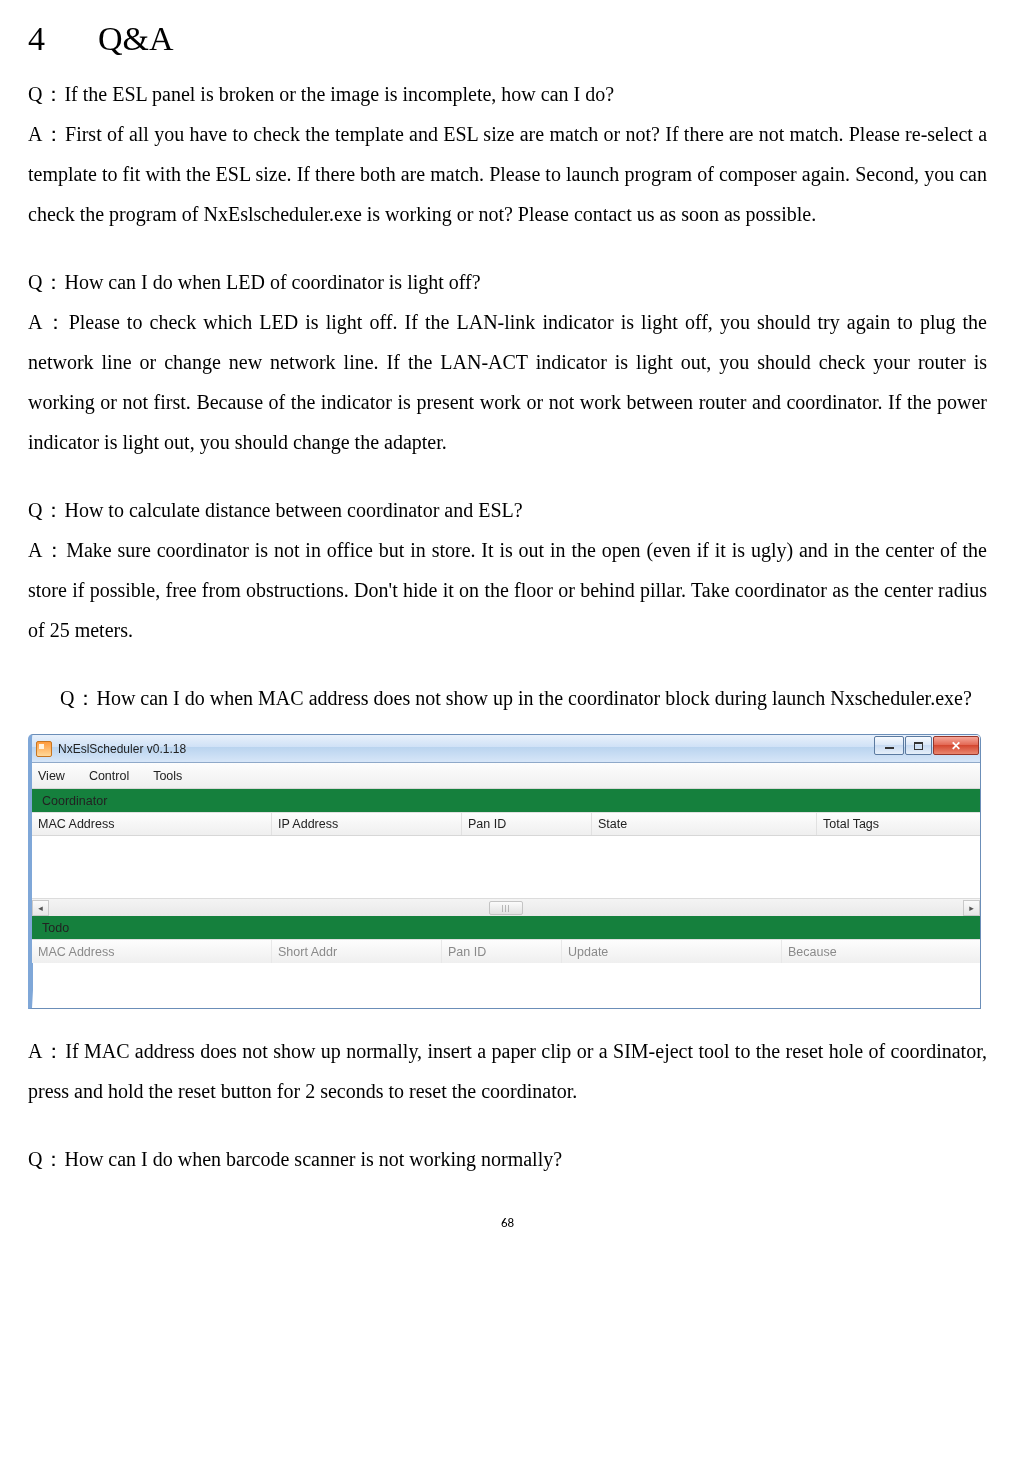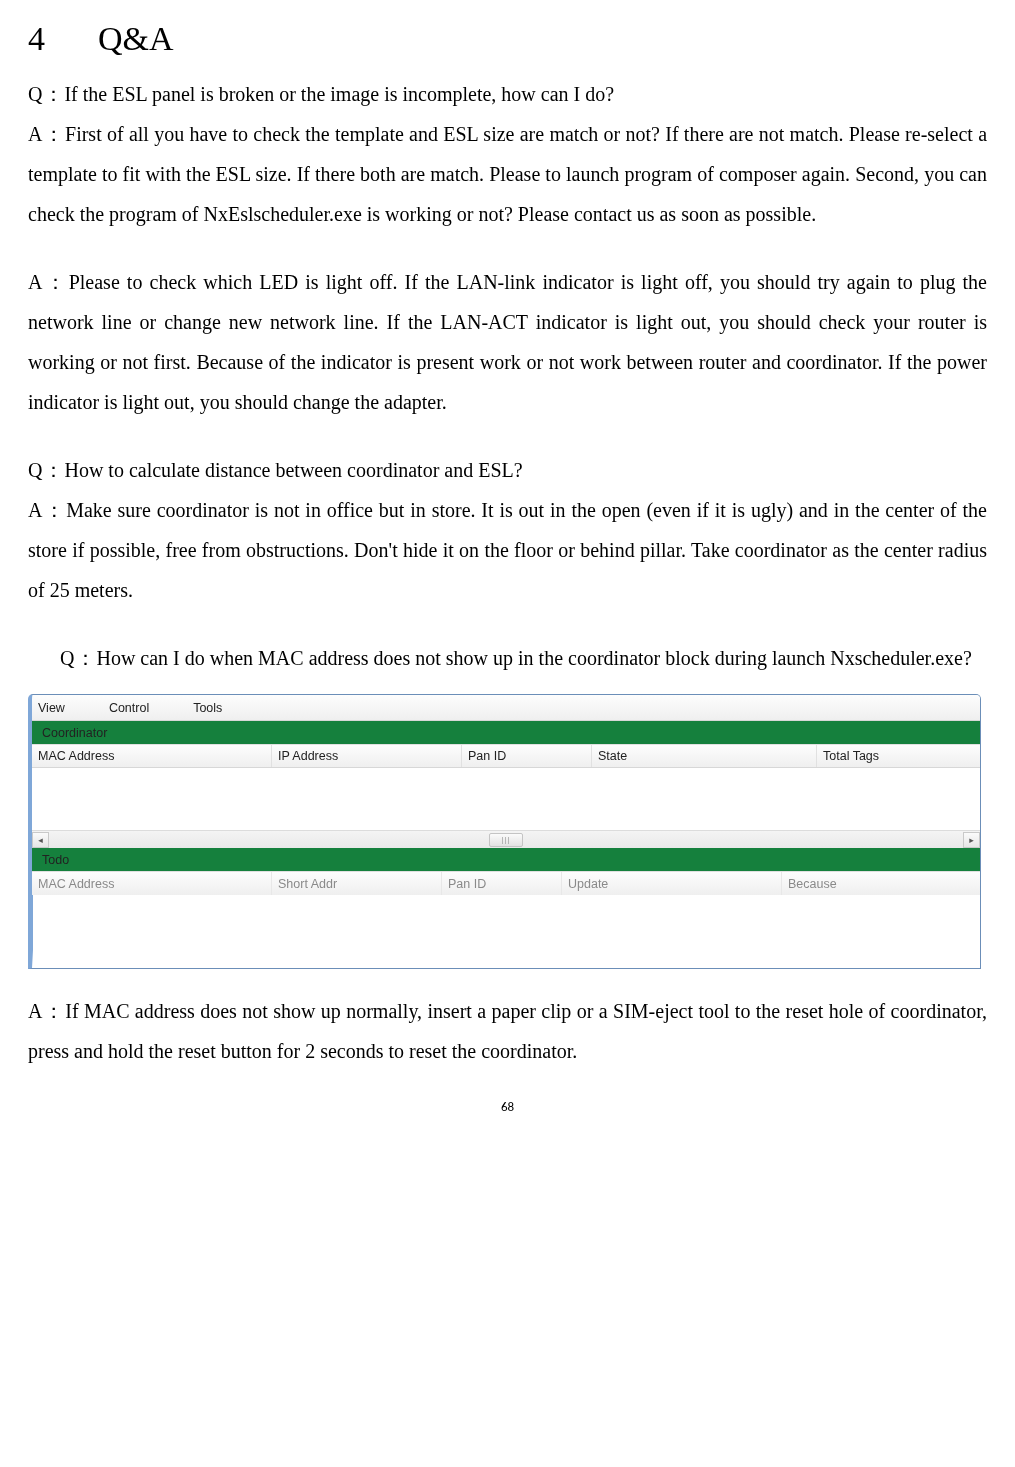--- a/index.html
+++ b/index.html
@@ -27,21 +27,21 @@
   .a {
     line-height: 2.0;
     text-align: justify;
   }
   .a-last { text-align-last: justify; }
   .colon { margin: 0 1px; }
   .page-num {
     text-align: center;
     font-family: Calibri, Arial, sans-serif;
     font-size: 13px;
-    margin-top: 20px;
+    margin-top: 36px;
   }
 
   
   .app-window {
     width: 953px;
     height: 275px;
     margin: 16px 0 22px 0;
     border: 1px solid #6b8eb8;
     border-radius: 5px 5px 0 0;
     overflow: hidden;
@@ -99,21 +99,20 @@
   .win-max-glyph{ width:9px;height:8px;border:1px solid #333;border-top-width:2px;}
   .menubar {
     height:26px;
     background: linear-gradient(#fdfdfd,#efefef);
     border-bottom:1px solid #d7d7d7;
     display:flex;
     align-items:center;
     padding-left:6px;
     font-size:12.5px;
     color:#222;
-    gap:20px;
   }
   .menubar span { margin-right:24px; }
   .client {
     background:#15803d;
     font-size:12.5px;
     color:#222;
   }
   .group-label {
     padding: 5px 8px 4px 10px;
   }
@@ -200,31 +199,47 @@
 <div class="section-heading">
   <span class="num">4</span><span>Q&amp;A</span>
 </div>
 
 <div class="qa-block">
   <div class="q"><span>Q</span><span class="colon">：</span><span>If the ESL panel is broken or the image is incomplete, how can I do?</span></div>
   <div class="a"><span>A</span><span class="colon">：</span><span>First of all you have to check the template and ESL size are match or not? If there are not match. Please re-select a template to fit with the ESL size. If there both are match. Please to launch program of composer again. Second, you can check the program of NxEslscheduler.exe is working or not? Please contact us as soon as possible.</span></div>
 </div>
 
 <div class="qa-block">
+  <div class="q"><span>Q</span><span class="colon">：</span><span>How can I do when LED of coordinator is light off?</span></div>
   <div class="a"><span>A</span><span class="colon">：</span><span>Please to check which LED is light off. If the LAN-link indicator is light off, you should try again to plug the network line or change new network line. If the LAN-ACT indicator is light out, you should check your router is working or not first. Because of the indicator is present work or not work between router and coordinator. If the power indicator is light out, you should change the adapter.</span></div>
 </div>
 
 <div class="qa-block">
   <div class="q"><span>Q</span><span class="colon">：</span><span>How to calculate distance between coordinator and ESL?</span></div>
   <div class="a"><span>A</span><span class="colon">：</span><span>Make sure coordinator is not in office but in store. It is out in the open (even if it is ugly) and in the center of the store if possible, free from obstructions. Don't hide it on the floor or behind pillar. Take coordinator as the center radius of 25 meters.</span></div>
 </div>
 
 <div class="q" style="line-height:2.0;margin-left:32px;"><span>Q</span><span class="colon">：</span><span>How can I do when MAC address does not show up in the coordinator block during launch Nxscheduler.exe?</span></div>
 
 <div class="app-window">
+  <div class="titlebar">
+    <div class="app-icon"></div>
+    <div class="title-text">NxEslScheduler v0.1.18</div>
+    <div class="win-btns">
+      <div class="win-btn">
+          <div class="win-min-glyph"></div>
+        </div>
+      <div class="win-btn win-max">
+          <div class="win-max-glyph"></div>
+        </div>
+      <div class="win-btn win-close">
+          <span>✕</span>
+        </div>
+    </div>
+  </div>
   <div class="menubar">
     <span>View</span>
     <span>Control</span>
     <span>Tools</span>
   </div>
   <div class="client">
     <div class="group-label">Coordinator</div>
     <div class="grid-head">
       <div class="col-mac">MAC Address</div>
       <div class="col-ip">IP Address</div>
@@ -248,15 +263,16 @@
     </div>
   </div>
   <div class="fade"></div>
 </div>
 
 <div class="qa-block">
   <div class="a"><span>A</span><span class="colon">：</span><span>If MAC address does not show up normally, insert a paper clip or a SIM-eject tool to the reset hole of coordinator, press and hold the reset button for 2 seconds to reset the coordinator.</span></div>
 </div>
 
 <div>
+  <div class="q"><span>Q</span><span class="colon">：</span><span>How can I do when barcode scanner is not working normally?</span></div>
 </div>
 
 <div class="page-num">68</div>
 
 </body></html>

